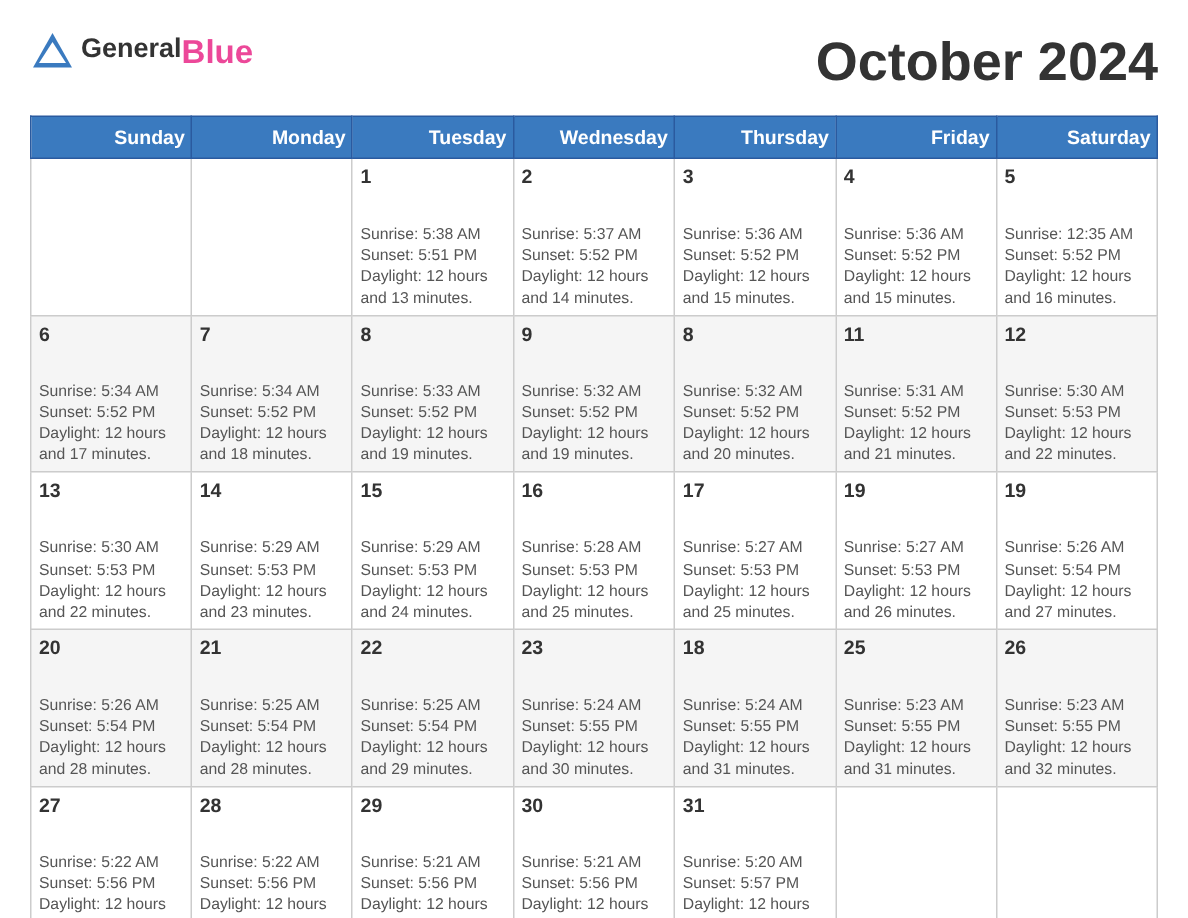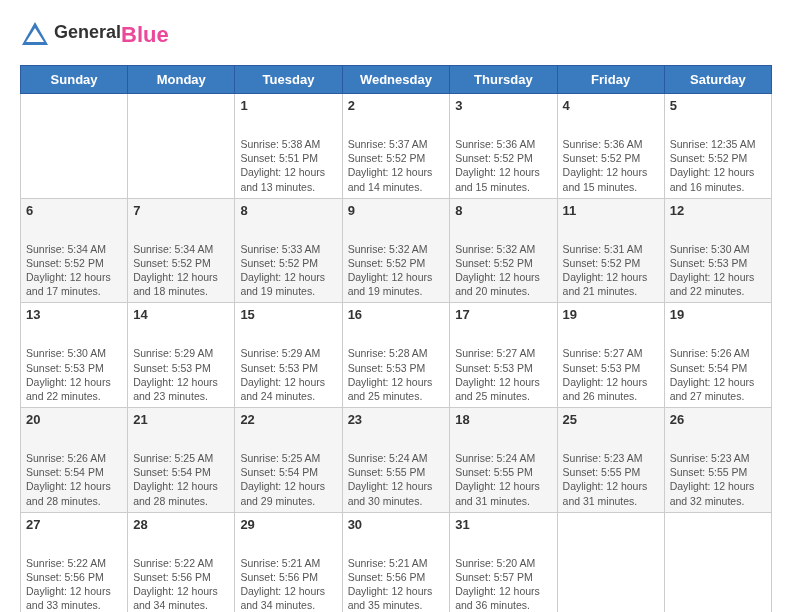--- a/index.html
+++ b/index.html
@@ -54,21 +54,21 @@
     }
     .calendar {
       width: 100%;
       border-collapse: collapse;
       font-size: 11px;
     }
     .calendar thead tr th {
       background-color: #3a7abf;
       color: #fff;
       padding: 6px 4px;
-      text-align: center;
+      text-align: right;
       font-size: 13px;
       font-weight: bold;
       border: 1px solid #2a5a9f;
     }
     .calendar tbody tr td {
       border: 1px solid #ccc;
       vertical-align: top;
       padding: 4px 5px;
       height: 90px;
       width: 108px;
@@ -101,20 +101,21 @@
     <svg class="logo-icon" viewBox="0 0 30 30">
       <polygon points="15,2 28,25 2,25" fill="#3a7abf"></polygon>
       <polygon points="15,8 24,22 6,22" fill="white"></polygon>
     </svg>
     <div class="logo-text">
       <span class="logo-general">General</span>
       <span class="logo-blue">Blue</span>
     </div>
   </div>
   <div class="title-section">
+    <div class="month-title">October 2024</div>
   </div>
 </div>
 
 <table class="calendar">
   <thead>
     <tr>
     <th>Sunday</th>
         <th>Monday</th>
         <th>Tuesday</th>
         <th>Wednesday</th>

